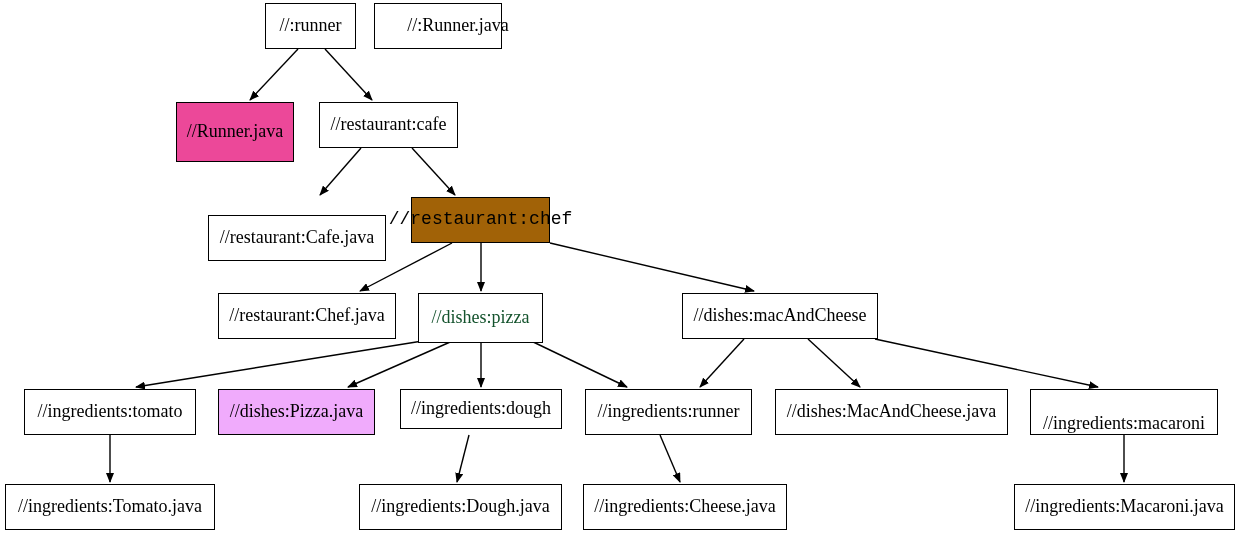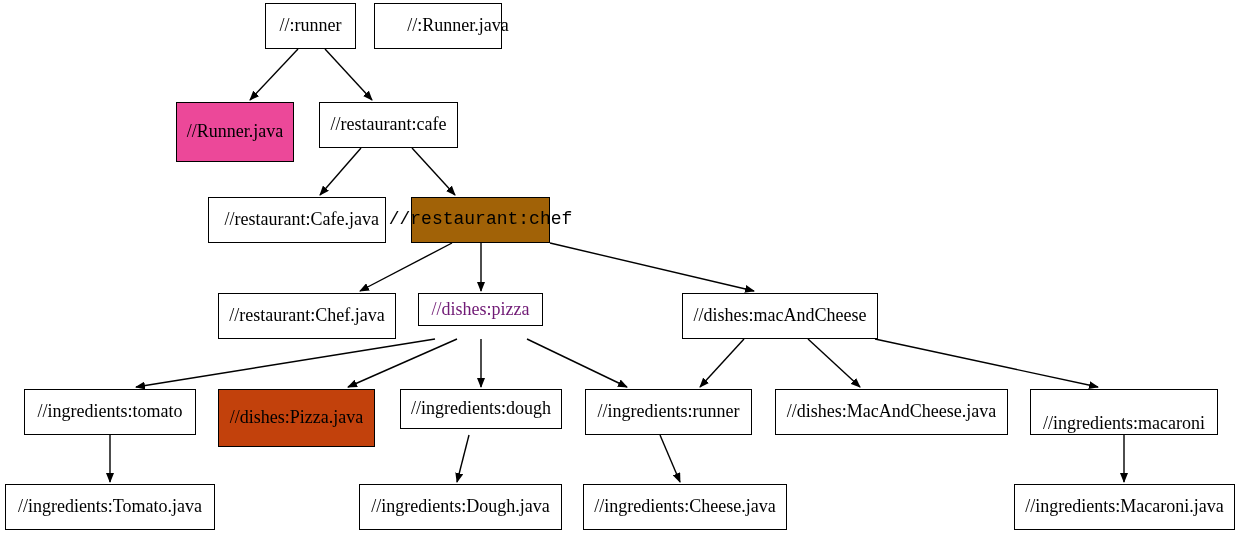--- a/index.html
+++ b/index.html
@@ -80,39 +80,39 @@
       </div>
       <div class="graph-node" style="left: 374px; top: 3px; width: 128px; height: 46px; border-color: rgb(0, 0, 0); background: rgb(255, 255, 255); color: rgb(0, 0, 0); padding-left: 40px;">
         <span class="node-label">//:Runner.java</span>
       </div>
       <div class="graph-node" style="left: 176px; top: 102px; width: 118px; height: 60px; border-color: rgb(0, 0, 0); background: #ec4899; color: rgb(0, 0, 0);">
         <span class="node-label">//Runner.java</span>
       </div>
       <div class="graph-node" style="left: 319px; top: 102px; width: 139px; height: 46px; border-color: rgb(0, 0, 0); background: rgb(255, 255, 255); color: rgb(0, 0, 0);">
         <span class="node-label">//restaurant:cafe</span>
       </div>
-      <div class="graph-node" style="left: 208px; top: 197px; width: 178px; height: 46px; border-color: rgb(0, 0, 0); background: rgb(255, 255, 255); color: rgb(0, 0, 0); justify-content: flex-end;">
+      <div class="graph-node" style="left: 208px; top: 215px; width: 178px; height: 46px; border-color: rgb(0, 0, 0); background: rgb(255, 255, 255); color: rgb(0, 0, 0);">
         <span class="node-label">//restaurant:Cafe.java</span>
       </div>
       <div class="graph-node" style="left: 411px; top: 197px; width: 139px; height: 46px; border-color: rgb(0, 0, 0); background: #a16207; color: rgb(0, 0, 0); font-family: Liberation Mono, monospace;">
         <span class="node-label">//restaurant:chef</span>
       </div>
       <div class="graph-node" style="left: 218px; top: 293px; width: 178px; height: 46px; border-color: rgb(0, 0, 0); background: rgb(255, 255, 255); color: rgb(0, 0, 0);">
         <span class="node-label">//restaurant:Chef.java</span>
       </div>
-      <div class="graph-node" style="left: 418px; top: 293px; width: 125px; height: 33px; border-color: rgb(0, 0, 0); background: rgb(255, 255, 255); color: #701a75;">
+      <div class="graph-node" style="left: 418px; top: 293px; width: 125px; height: 50px; border-color: rgb(0, 0, 0); background: rgb(255, 255, 255); color: #14532d;">
         <span class="node-label">//dishes:pizza</span>
       </div>
       <div class="graph-node" style="left: 682px; top: 293px; width: 196px; height: 46px; border-color: rgb(0, 0, 0); background: rgb(255, 255, 255); color: rgb(0, 0, 0);">
         <span class="node-label">//dishes:macAndCheese</span>
       </div>
       <div class="graph-node" style="left: 24px; top: 389px; width: 172px; height: 46px; border-color: rgb(0, 0, 0); background: rgb(255, 255, 255); color: rgb(0, 0, 0);">
         <span class="node-label">//ingredients:tomato</span>
       </div>
-      <div class="graph-node" style="left: 218px; top: 389px; width: 157px; height: 58px; border-color: rgb(0, 0, 0); background: #c2410c; color: rgb(0, 0, 0);">
+      <div class="graph-node" style="left: 218px; top: 389px; width: 157px; height: 46px; border-color: rgb(0, 0, 0); background: #f0abfc; color: rgb(0, 0, 0);">
         <span class="node-label">//dishes:Pizza.java</span>
       </div>
       <div class="graph-node" style="left: 400px; top: 389px; width: 162px; height: 40px; border-color: rgb(0, 0, 0); background: rgb(255, 255, 255); color: rgb(0, 0, 0);">
         <span class="node-label">//ingredients:dough</span>
       </div>
       <div class="graph-node" style="left: 585px; top: 389px; width: 167px; height: 46px; border-color: rgb(0, 0, 0); background: rgb(255, 255, 255); color: rgb(0, 0, 0);">
         <span class="node-label">//ingredients:runner</span>
       </div>
       <div class="graph-node" style="left: 775px; top: 389px; width: 233px; height: 46px; border-color: rgb(0, 0, 0); background: rgb(255, 255, 255); color: rgb(0, 0, 0);">
         <span class="node-label">//dishes:MacAndCheese.java</span>

